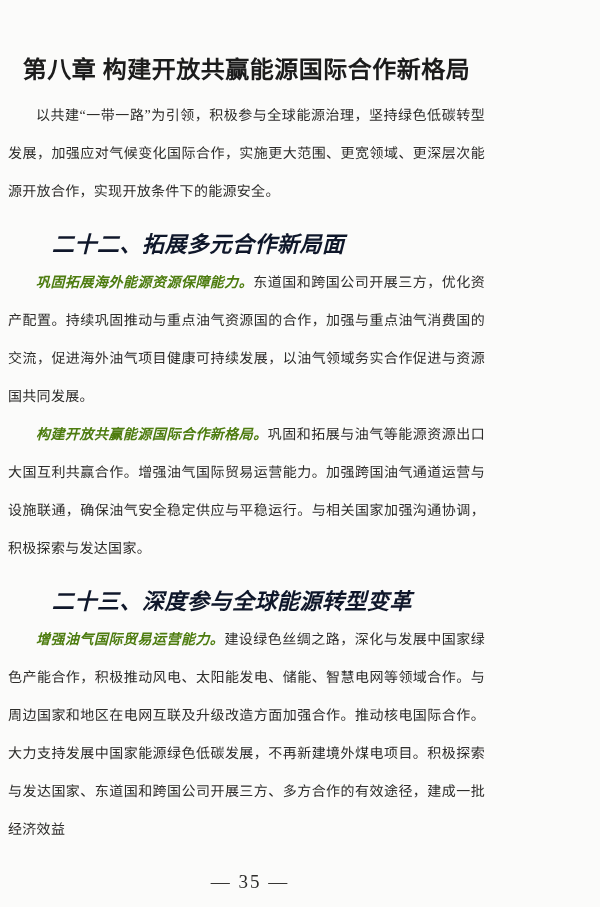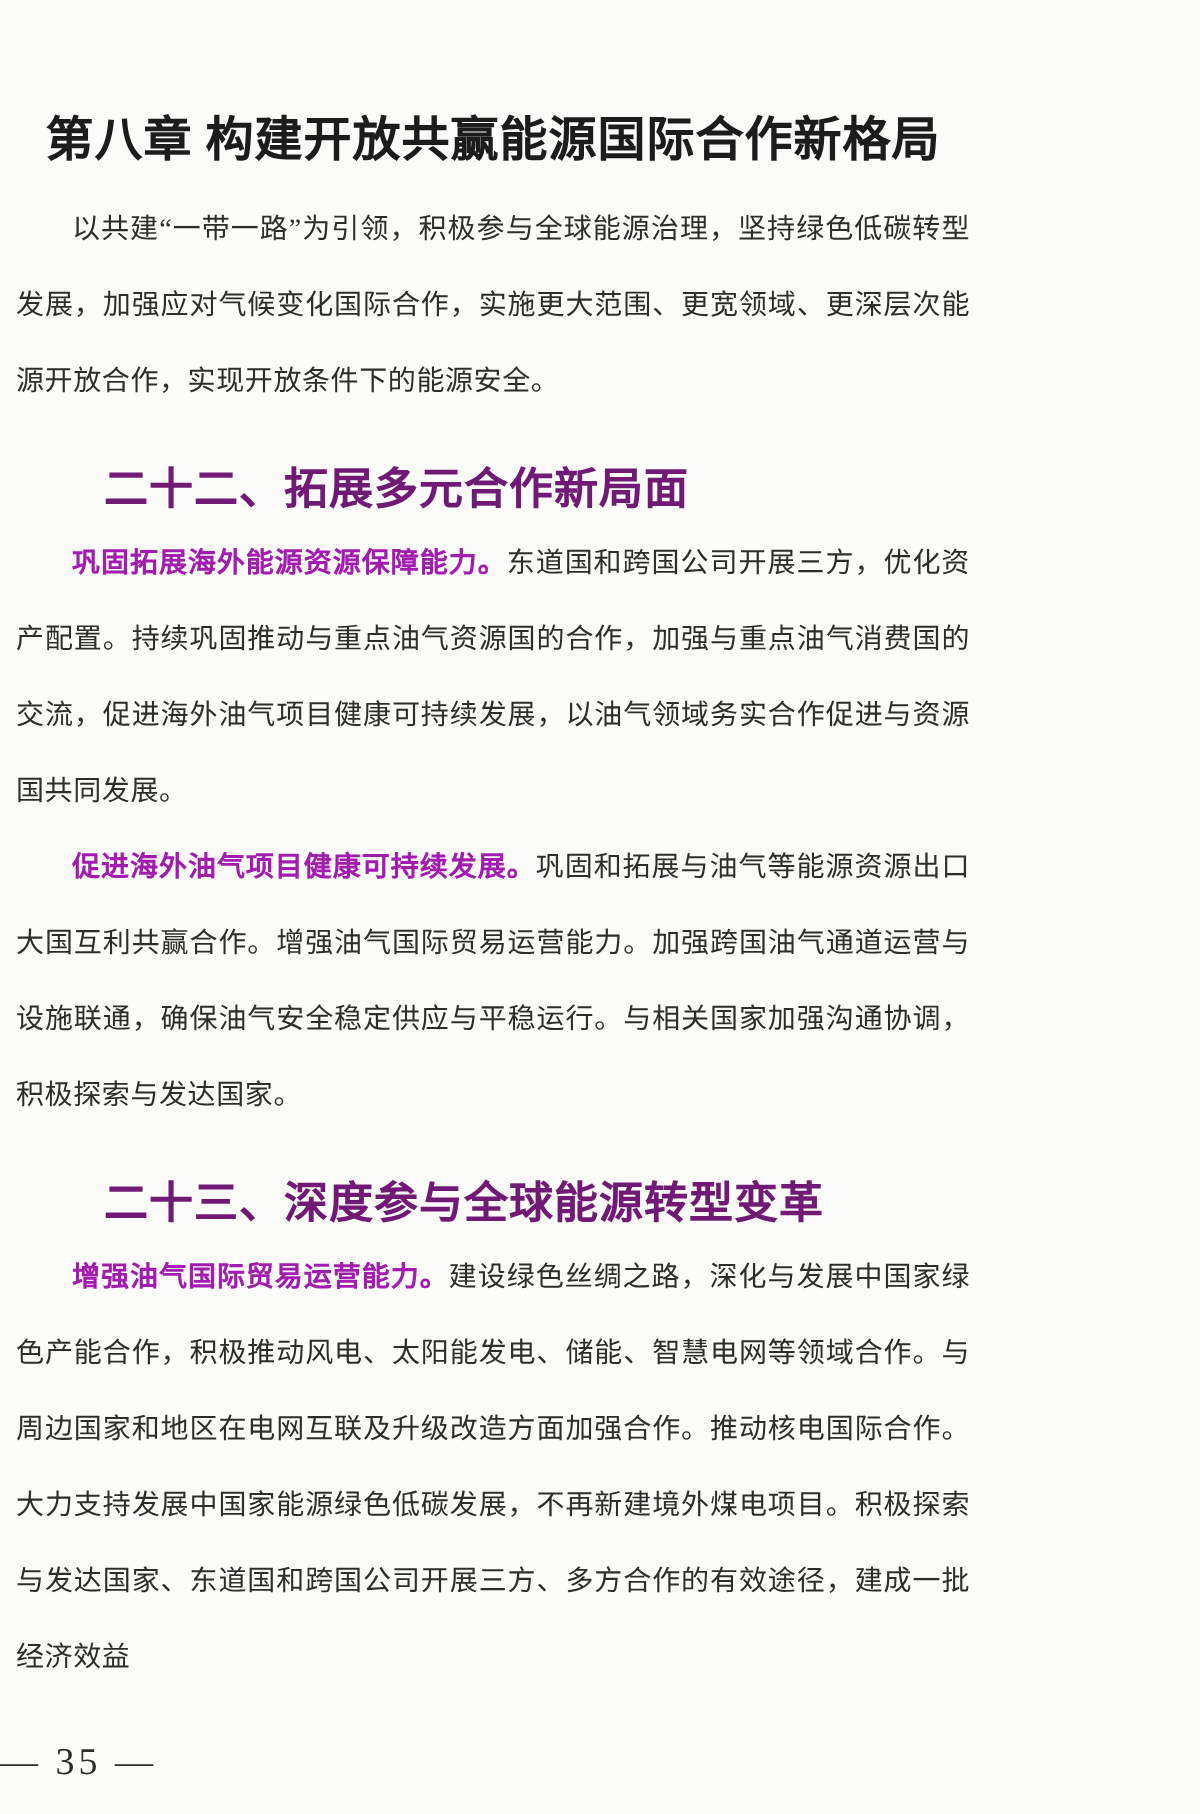--- a/index.html
+++ b/index.html
@@ -38,53 +38,55 @@
     text-align: justify;
     text-indent: 2em;
     letter-spacing: 0.3px;
     color: #2e2d2b;
   }
   .section-heading {
     margin: 15px 0 6px 0;
     padding-left: 2em;
     font-size: 22px;
     font-weight: 700;
-    color: #701a75;
+    color: #0f172a;
     font-family: "Liberation Sans", "DejaVu Sans", sans-serif;
     letter-spacing: 0.5px;
+    font-style: italic;
   }
   .para-lead {
     font-weight: 700;
-    color: #a21caf;
+    color: #4d7c0f;
+    font-style: italic;
   }
   .page-number {
     position: absolute;
     left: 0;
     right: 0;
     bottom: 14px;
-    text-align: left;
+    text-align: center;
     font-size: 19px;
     letter-spacing: 2px;
     color: #2e2d2b;
   }
 </style>
 </head>
 <body>
 
 <div class="page">
 
   <h1 class="chapter-title">第八章 构建开放共赢能源国际合作新格局</h1>
 
   <p class="body-para">以共建“一带一路”为引领，积极参与全球能源治理，坚持绿色低碳转型发展，加强应对气候变化国际合作，实施更大范围、更宽领域、更深层次能源开放合作，实现开放条件下的能源安全。</p>
 
   <h2 class="section-heading">二十二、拓展多元合作新局面</h2>
 
   <p class="body-para"><span class="para-lead">巩固拓展海外能源资源保障能力。</span><span>东道国和跨国公司开展三方，优化资产配置。持续巩固推动与重点油气资源国的合作，加强与重点油气消费国的交流，促进海外油气项目健康可持续发展，以油气领域务实合作促进与资源国共同发展。</span></p>
 
-  <p class="body-para"><span class="para-lead">促进海外油气项目健康可持续发展。</span><span>巩固和拓展与油气等能源资源出口大国互利共赢合作。增强油气国际贸易运营能力。加强跨国油气通道运营与设施联通，确保油气安全稳定供应与平稳运行。与相关国家加强沟通协调，积极探索与发达国家。</span></p>
+  <p class="body-para"><span class="para-lead">构建开放共赢能源国际合作新格局。</span><span>巩固和拓展与油气等能源资源出口大国互利共赢合作。增强油气国际贸易运营能力。加强跨国油气通道运营与设施联通，确保油气安全稳定供应与平稳运行。与相关国家加强沟通协调，积极探索与发达国家。</span></p>
 
   <h2 class="section-heading">二十三、深度参与全球能源转型变革</h2>
 
   <p class="body-para"><span class="para-lead">增强油气国际贸易运营能力。</span><span>建设绿色丝绸之路，深化与发展中国家绿色产能合作，积极推动风电、太阳能发电、储能、智慧电网等领域合作。与周边国家和地区在电网互联及升级改造方面加强合作。推动核电国际合作。大力支持发展中国家能源绿色低碳发展，不再新建境外煤电项目。积极探索与发达国家、东道国和跨国公司开展三方、多方合作的有效途径，建成一批经济效益</span></p>
 
   <div class="page-number">— 35 —</div>
 
 </div>
 
 </body></html>

